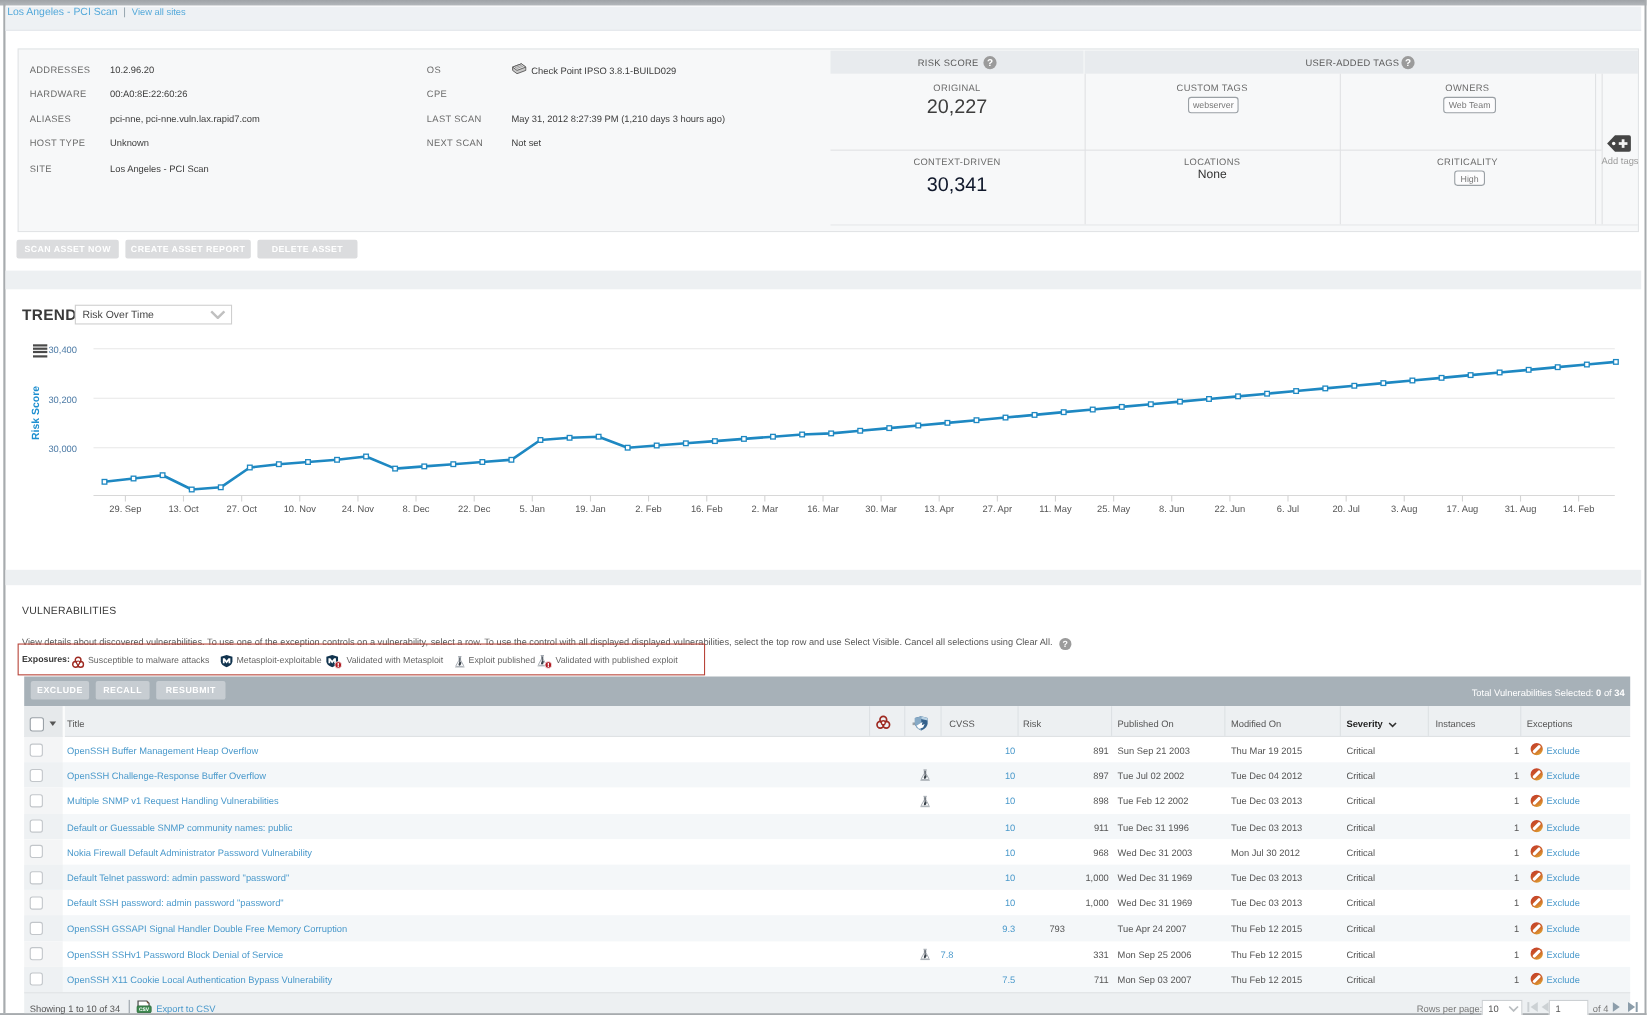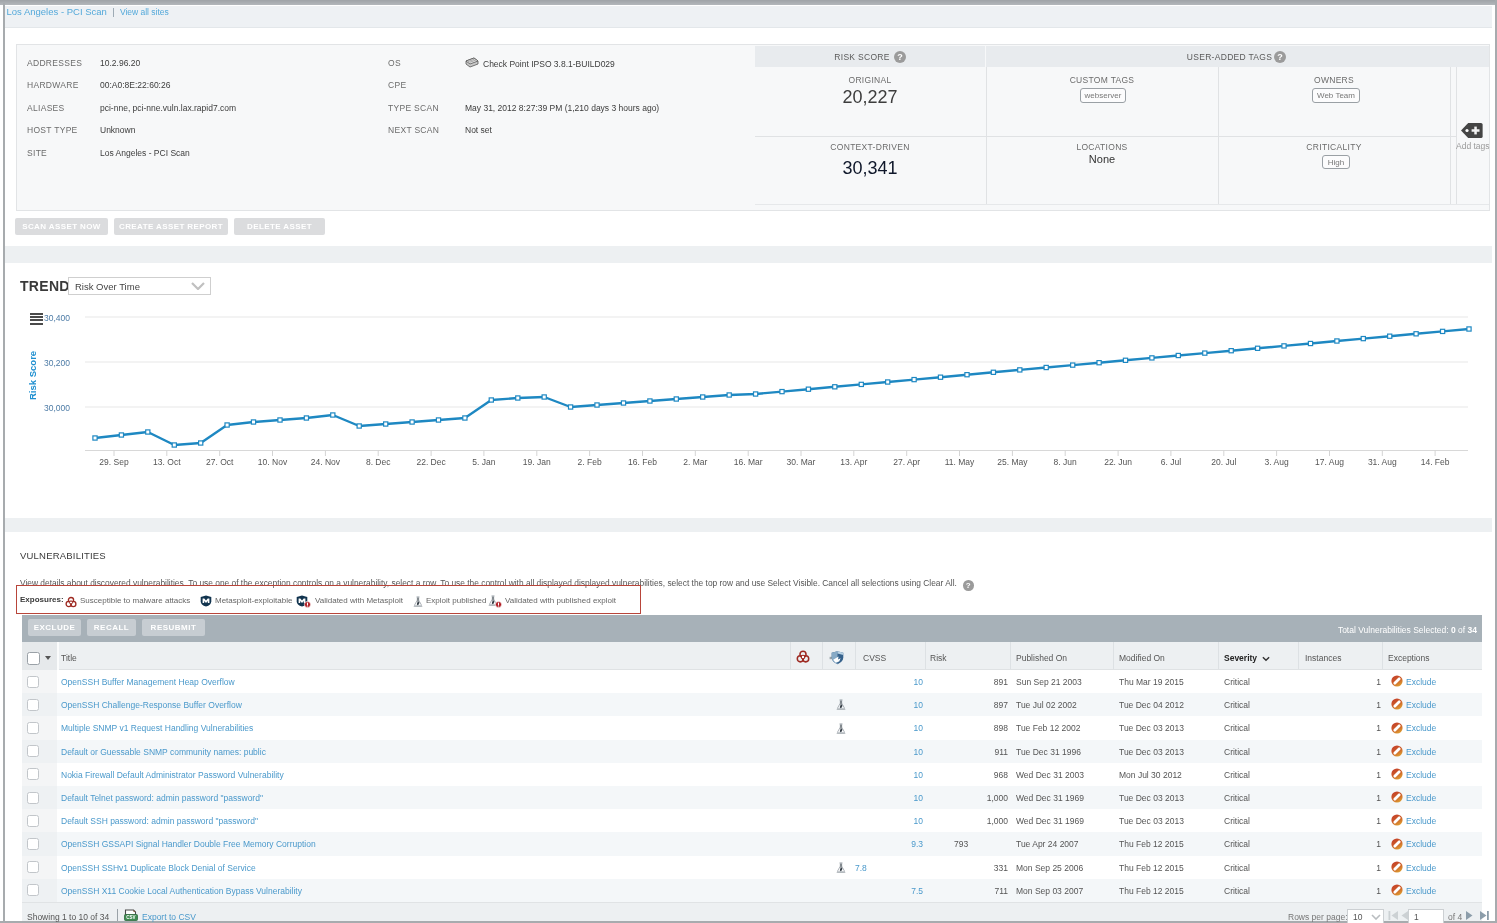--- a/index.html
+++ b/index.html
@@ -33,21 +33,21 @@
 <div class="abs lbl" style="left:27px;top:80.4px">HARDWARE</div>
 <div class="abs val" style="left:100px;top:80.4px">00:A0:8E:22:60:26</div>
 <div class="abs lbl" style="left:27px;top:102.80000000000001px">ALIASES</div>
 <div class="abs val" style="left:100px;top:102.80000000000001px">pci-nne, pci-nne.vuln.lax.rapid7.com</div>
 <div class="abs lbl" style="left:27px;top:125.20000000000002px">HOST TYPE</div>
 <div class="abs val" style="left:100px;top:125.20000000000002px">Unknown</div>
 <div class="abs lbl" style="left:27px;top:147.60000000000002px">SITE</div>
 <div class="abs val" style="left:100px;top:147.60000000000002px">Los Angeles - PCI Scan</div>
 <div class="abs lbl" style="left:388px;top:58px">OS</div>
 <div class="abs lbl" style="left:388px;top:80.4px">CPE</div>
-<div class="abs lbl" style="left:388px;top:102.80000000000001px">TYPE SCAN</div>
+<div class="abs lbl" style="left:388px;top:102.80000000000001px">LAST SCAN</div>
 <div class="abs val" style="left:465px;top:102.80000000000001px">May 31, 2012 8:27:39 PM (1,210 days 3 hours ago)</div>
 <div class="abs lbl" style="left:388px;top:125.20000000000002px">NEXT SCAN</div>
 <div class="abs val" style="left:465px;top:125.20000000000002px">Not set</div>
 <svg class="abs" style="left:464px;top:57px" width="15" height="12" viewBox="0 0 15 12">
 <polygon points="2,4 10,1 14,4 14,7 6,10 2,7" fill="#c8c8c8" stroke="#555" stroke-width="0.8"></polygon>
 <polygon points="2,4 10,1 14,4 6,7" fill="#e8e8e8" stroke="#555" stroke-width="0.8"></polygon>
 <line x1="4" y1="4.6" x2="10.5" y2="2.2" stroke="#888" stroke-width="0.7"></line>
 <line x1="5.5" y1="5.4" x2="12" y2="3" stroke="#888" stroke-width="0.7"></line>
 </svg>
 <div class="abs val" style="left:483px;top:59px">Check Point IPSO 3.8.1-BUILD029</div>
@@ -443,21 +443,21 @@
 <div class="cell" style="left:1202px">Critical</div>
 <div class="cell" style="left:1310px;width:49px;text-align:right">1</div>
 <svg style="position:absolute;left:1369px;top:5.2px" width="12" height="12" viewBox="0 0 12 12">
       <use href="#excl"></use>
     </svg>
 <div class="cell link" style="left:1384px">Exclude</div>
 </div>
 <div class="row" style="top:855.6000000000004px;background:#fff">
 <div class="abs" style="left:0;top:0;width:35px;height:23.2px;background:#f4f5f6"></div>
 <div class="cb" style="left:5px;top:5.5px"></div>
-<div class="cell link" style="left:39px">OpenSSH SSHv1 Duplicate Block Denial of Service</div>
+<div class="cell link" style="left:39px">OpenSSH SSHv1 Password Block Denial of Service</div>
 <svg style="position:absolute;left:813px;top:6.2px" width="12" height="12" viewBox="0 0 12 12">
       <use href="#flask"></use>
     </svg>
 <div class="cell link" style="left:833px;width:46px;">7.8</div>
 <div class="cell" style="left:920px;width:66px;text-align:right">331</div>
 <div class="cell" style="left:994px">Mon Sep 25 2006</div>
 <div class="cell" style="left:1097px">Thu Feb 12 2015</div>
 <div class="cell" style="left:1202px">Critical</div>
 <div class="cell" style="left:1310px;width:49px;text-align:right">1</div>
 <svg style="position:absolute;left:1369px;top:5.2px" width="12" height="12" viewBox="0 0 12 12">

